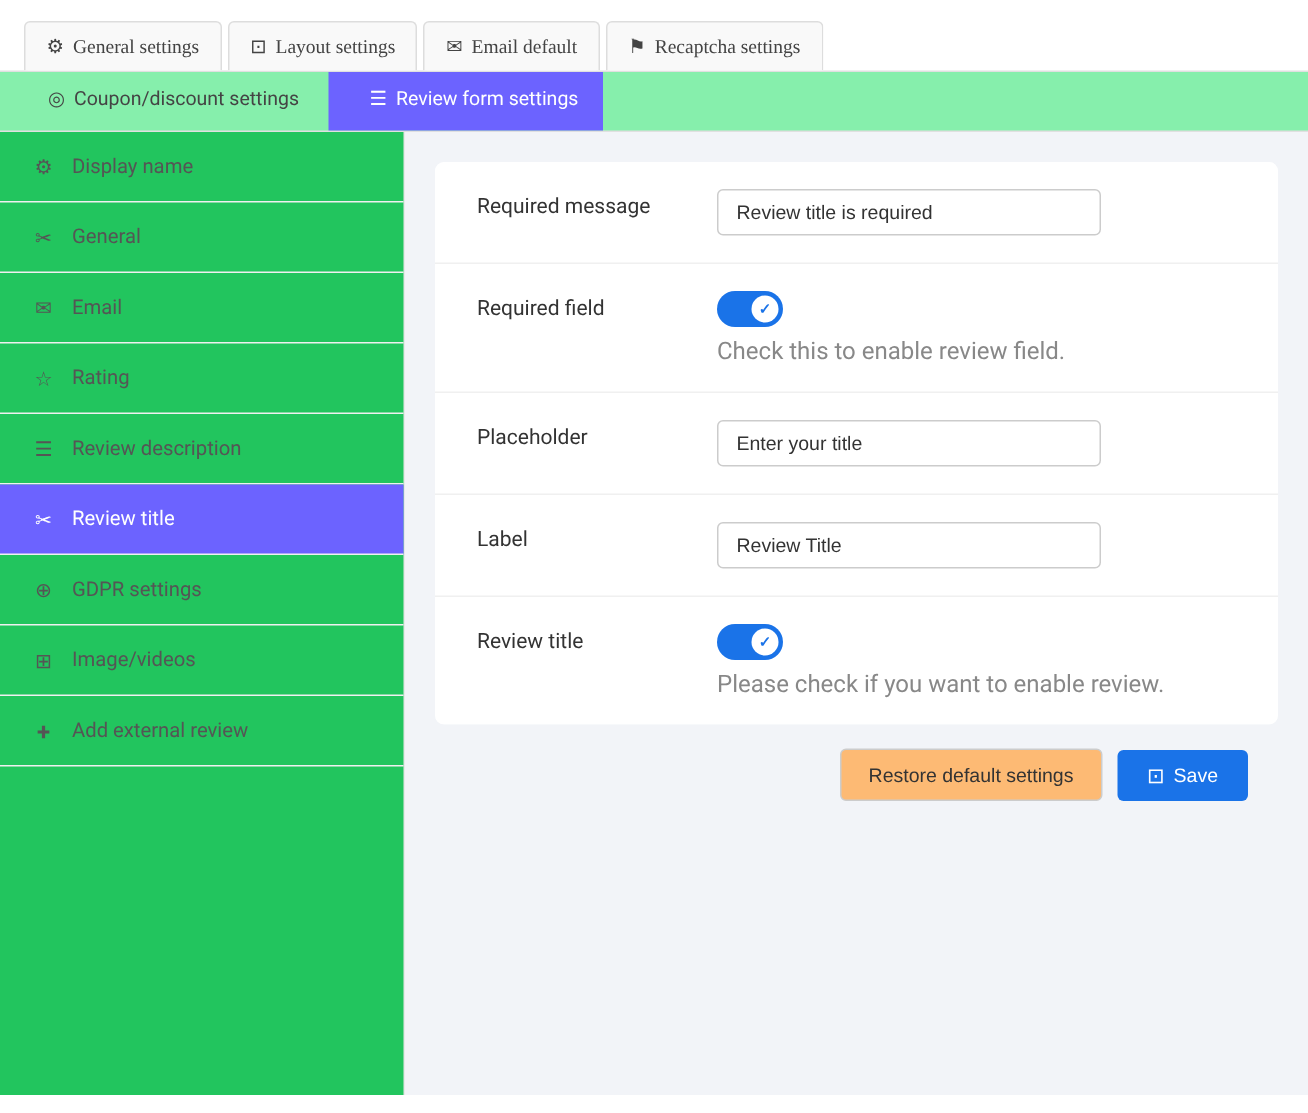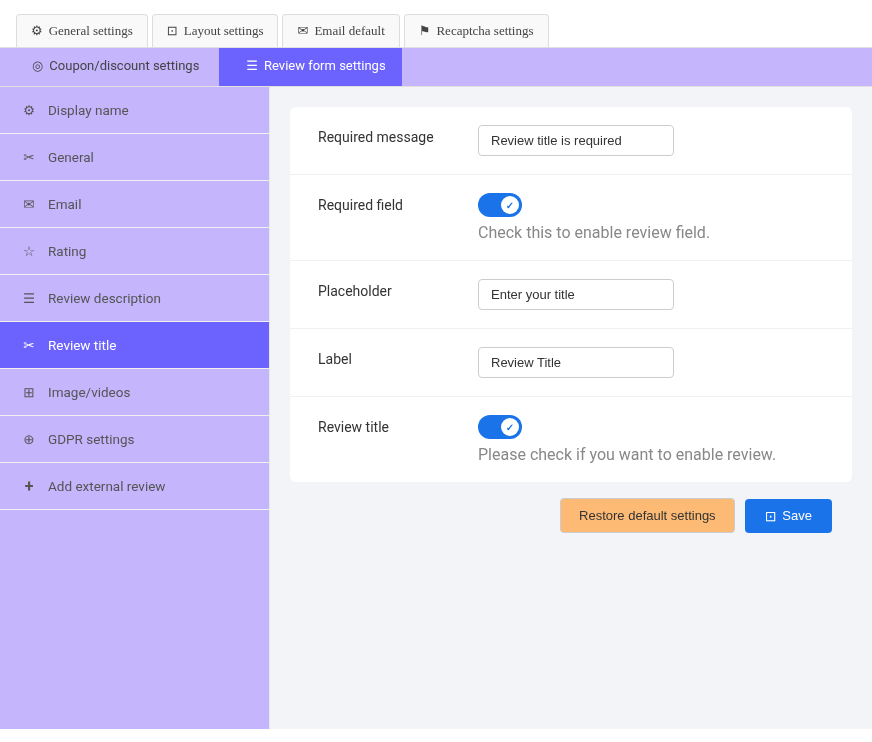--- a/index.html
+++ b/index.html
@@ -34,21 +34,21 @@
       font-size: 13px;
       border-bottom: none;
       font-family: Liberation Serif, serif;
     }
 
     .second-tabs {
       display: flex;
       gap: 4px;
       padding: 0 16px;
       border-bottom: 1px solid #e0e0e0;
-      background: #c4b5fd;
+      background: #86efac;
     }
 
     .second-tab {
       display: flex;
       align-items: center;
       gap: 6px;
       padding: 10px 16px;
       cursor: pointer;
       color: #444;
       font-size: 13px;
@@ -63,21 +63,21 @@
     }
 
     .main-layout {
       display: flex;
       height: calc(742px - 100px);
     }
 
     .sidebar {
       width: 270px;
       border-right: 1px solid #e8e8e8;
-      background: #c4b5fd;
+      background: #22c55e;
       flex-shrink: 0;
     }
 
     .sidebar-item {
       display: flex;
       align-items: center;
       gap: 10px;
       padding: 14px 20px;
       border-bottom: 1px solid #f0f0f0;
       cursor: pointer;
@@ -178,21 +178,21 @@
       color: #888;
       margin-top: 6px;
     }
 
     .text-input {
       border: 1px solid #ccc;
       border-radius: 4px;
       padding: 7px 12px;
       font-size: 13px;
       color: #333;
-      width: 196px;
+      width: 256px;
       background: #fff;
       outline: none;
     }
 
     .footer-bar {
       display: flex;
       justify-content: flex-end;
       align-items: center;
       gap: 10px;
       padding: 12px 20px;
@@ -299,26 +299,26 @@
         </div>
         <div class="sidebar-item">
           <span class="icon icon-review-desc"></span>
           <span>Review description</span>
         </div>
         <div class="sidebar-item active">
           <span class="icon icon-review-title"></span>
           <span>Review title</span>
         </div>
         <div class="sidebar-item">
+          <span class="icon icon-gdpr"></span>
+          <span>GDPR settings</span>
+        </div>
+        <div class="sidebar-item">
           <span class="icon icon-image"></span>
           <span>Image/videos</span>
-        </div>
-        <div class="sidebar-item">
-          <span class="icon icon-gdpr"></span>
-          <span>GDPR settings</span>
         </div>
         <div class="sidebar-item">
           <span class="icon icon-add"></span>
           <span>Add external review</span>
         </div>
       </div>
 
     <div class="content-area">
       <div class="settings-block">
           <div class="settings-row">

